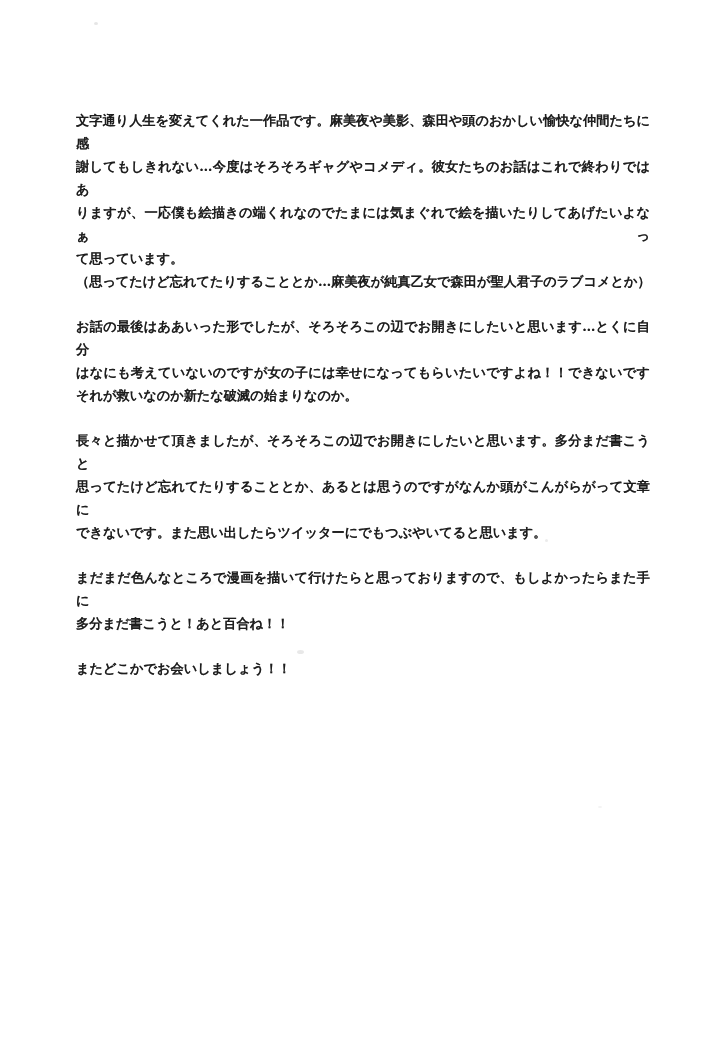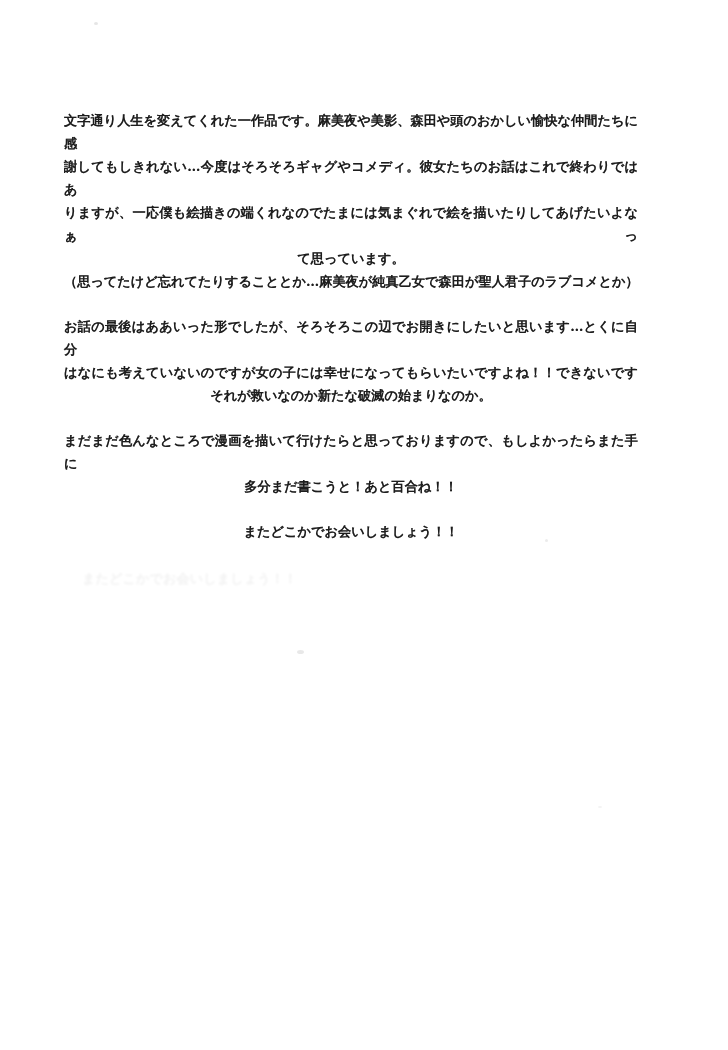--- a/index.html
+++ b/index.html
@@ -10,21 +10,21 @@
   .scan-page {
     position: relative;
     width: 728px;
     height: 1050px;
     background: #ffffff;
     overflow: hidden;
     font-family: "DejaVu Serif", "Liberation Serif", serif;
   }
   .text-block {
     position: absolute;
-    left: 64px;
+    left: 76px;
     top: 109px;
     width: 574px;
     color: #1d1d1d;
     font-size: 13.2px;
     line-height: 23px;
     font-weight: 600;
     letter-spacing: 0;
     text-shadow: 0 0 0.4px rgba(20,20,20,0.45);
   }
   .para {
@@ -34,21 +34,21 @@
   .line {
     white-space: nowrap;
   }
   
   .line.full {
     white-space: normal;
     text-align: justify;
     text-align-last: justify;
   }
   .line.short {
-    text-align: center;
+    text-align: left;
   }
   
   .ghost-line {
     position: absolute;
     left: 82px;
     top: 567px;
     font-size: 13.2px;
     line-height: 23px;
     font-weight: 600;
     color: #000000;
@@ -81,20 +81,25 @@
       <div class="line short">て思っています。</div>
       <div class="line short">（思ってたけど忘れてたりすることとか…麻美夜が純真乙女で森田が聖人君子のラブコメとか）</div>
     </div>
 
     <div class="para">
       <div class="line full">お話の最後はああいった形でしたが、そろそろこの辺でお開きにしたいと思います…とくに自分</div>
       <div class="line full">はなにも考えていないのですが女の子には幸せになってもらいたいですよね！！できないです</div>
       <div class="line short">それが救いなのか新たな破滅の始まりなのか。</div>
     </div>
 
+    <div class="para">
+      <div class="line full">長々と描かせて頂きましたが、そろそろこの辺でお開きにしたいと思います。多分まだ書こうと</div>
+      <div class="line full">思ってたけど忘れてたりすることとか、あるとは思うのですがなんか頭がこんがらがって文章に</div>
+      <div class="line short">できないです。また思い出したらツイッターにでもつぶやいてると思います。</div>
+    </div>
 
     <div class="para">
       <div class="line full">まだまだ色んなところで漫画を描いて行けたらと思っておりますので、もしよかったらまた手に</div>
       <div class="line short">多分まだ書こうと！あと百合ね！！</div>
     </div>
 
     <div class="para">
       <div class="line short">またどこかでお会いしましょう！！</div>
     </div>
 

